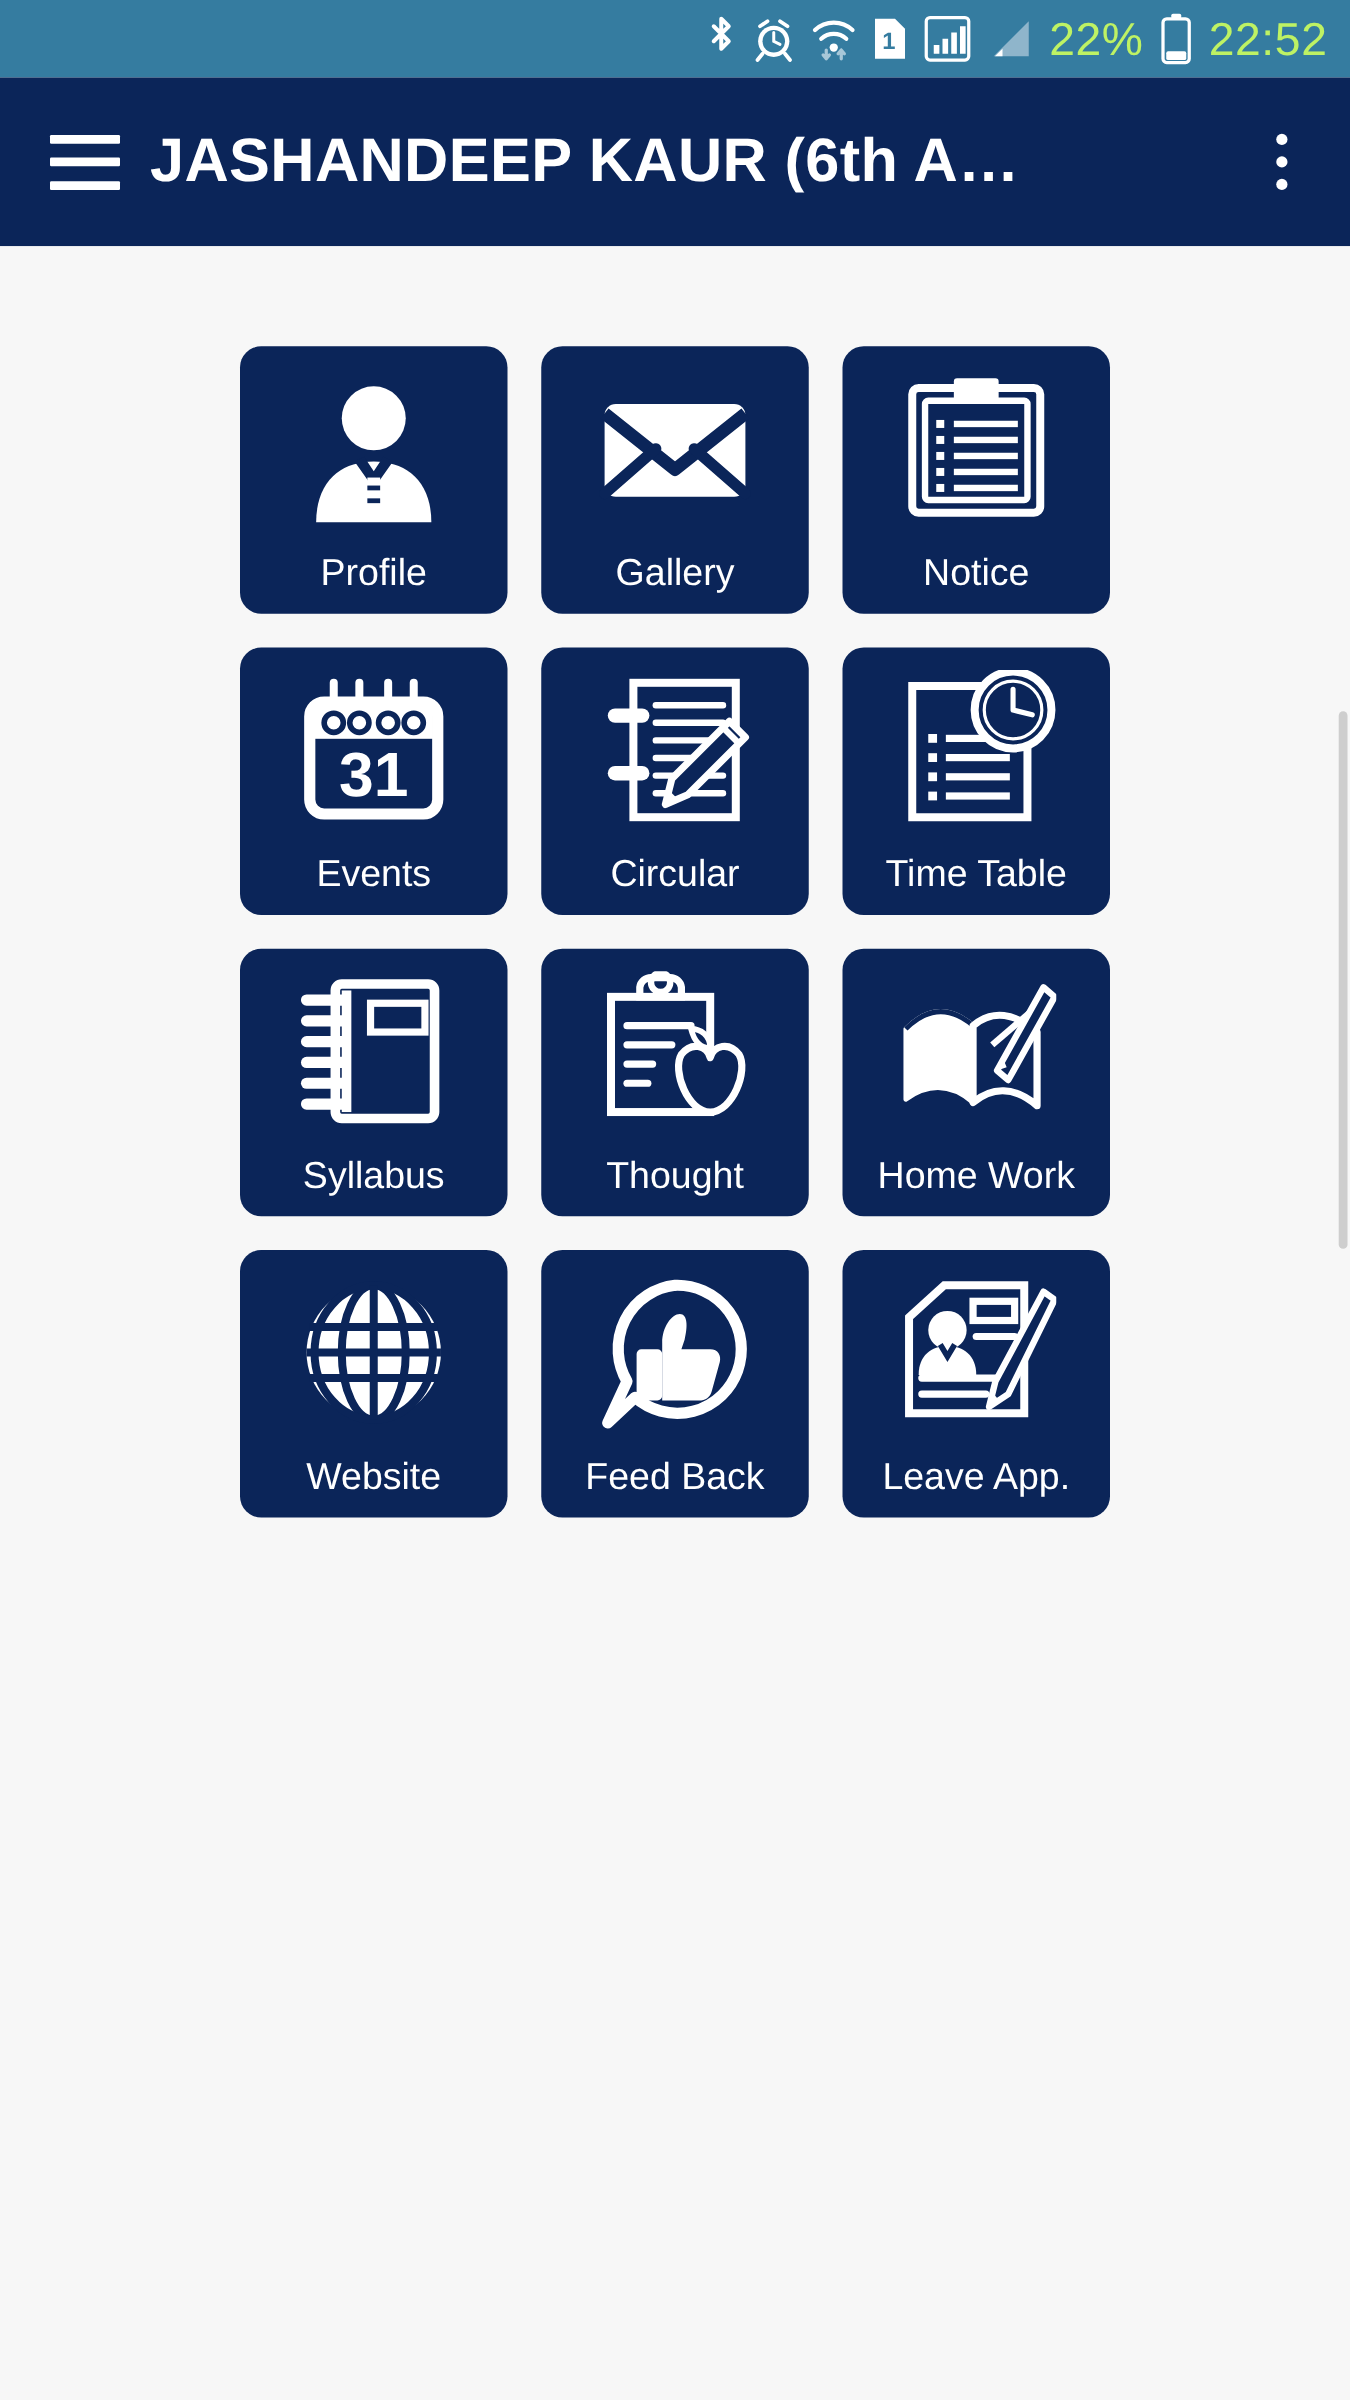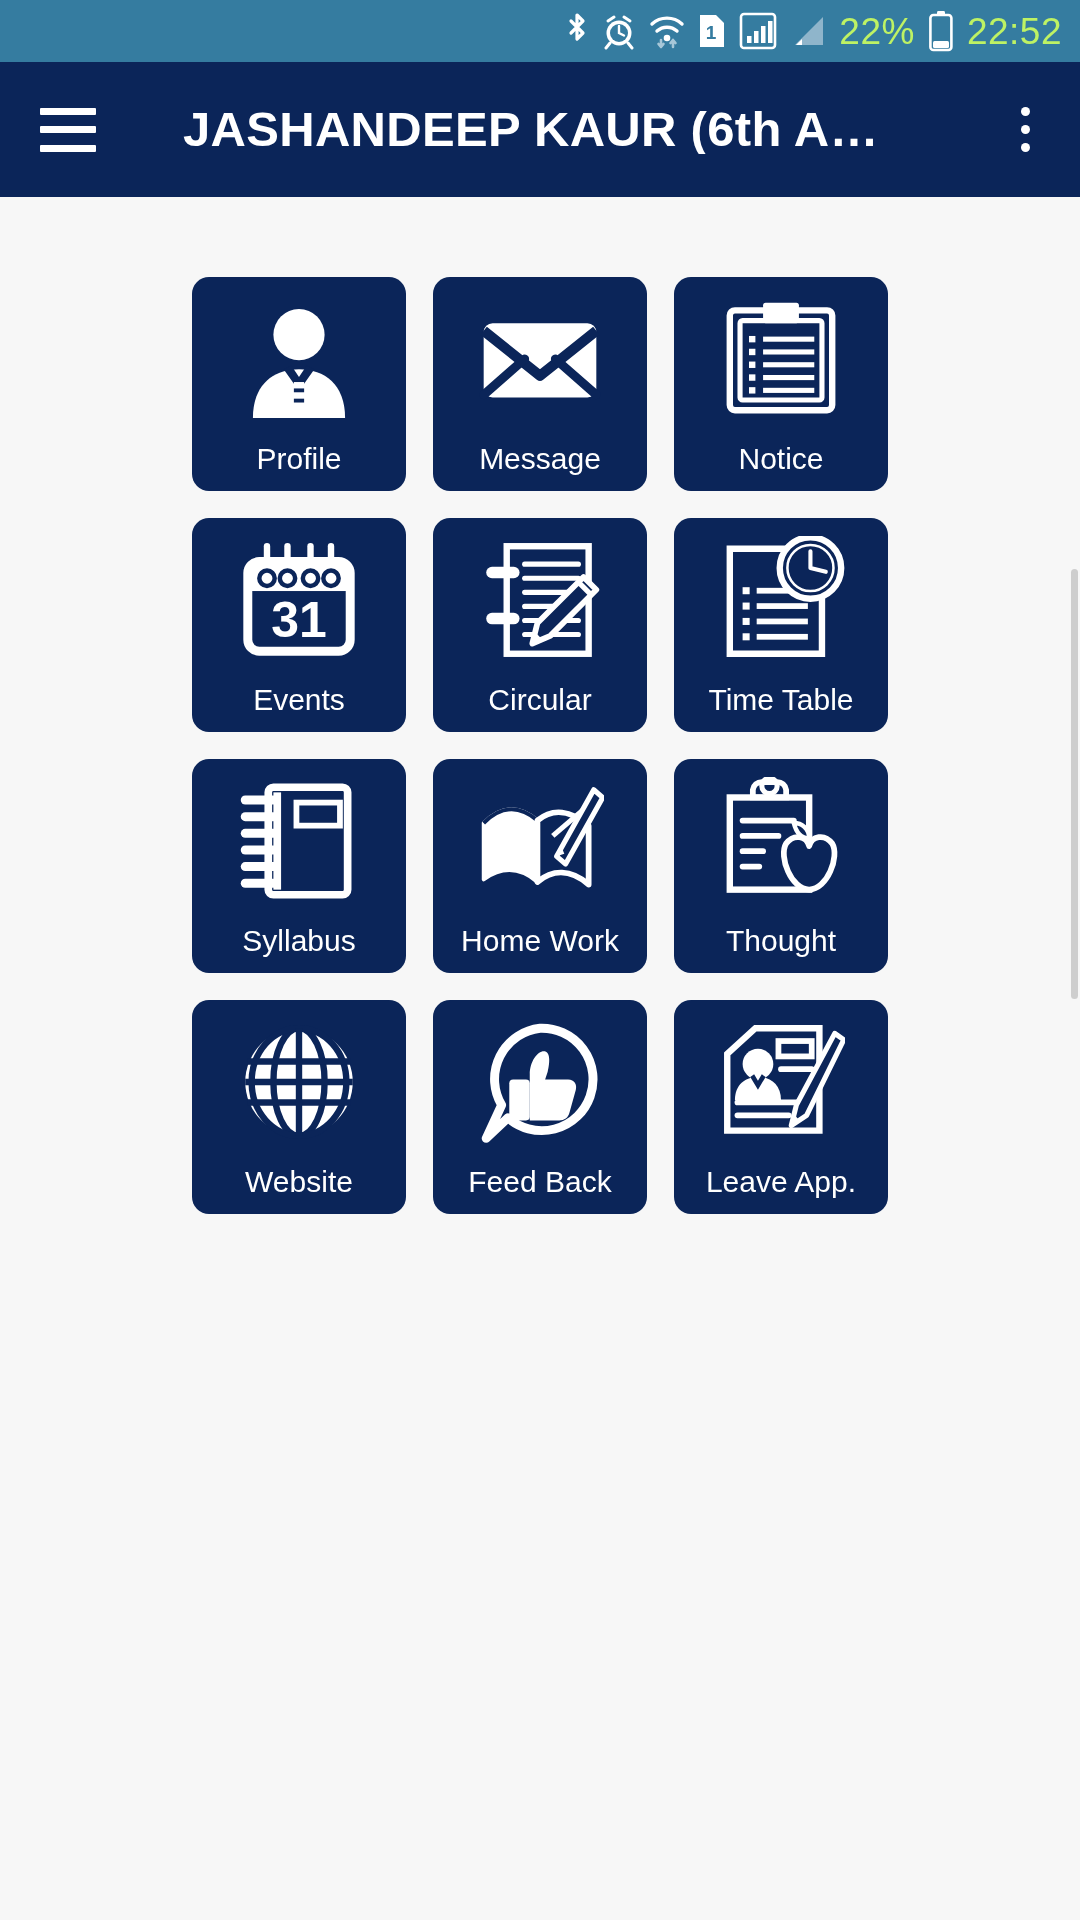--- a/index.html
+++ b/index.html
@@ -39,21 +39,21 @@
     display:flex; flex-direction:column; justify-content:space-between;
     cursor:pointer; flex:0 0 auto;
   }
   .hamburger span{ display:block; height:7px; width:100%; background:#fff; border-radius:1px; }
   .app-title{
     flex:1 1 auto;
     color:#ffffff;
     font-size:49px;
     font-weight:bold;
     letter-spacing:0.3px;
-    margin-left:87px;
+    margin-left:24px;
     white-space:nowrap;
     overflow:hidden;
     line-height:1;
   }
   .overflow-menu{
     width:58px; height:68px; flex:0 0 auto;
     display:flex; flex-direction:column; align-items:center; justify-content:center;
     gap:9px; cursor:pointer;
   }
   .overflow-menu i{ display:block; width:9px; height:9px; border-radius:50%; background:#fff; }
@@ -213,21 +213,21 @@
     </div>
 
     <div class="tile">
       <div class="tile-icon">
         <svg viewBox="0 0 100 100">
           <rect x="6" y="22" width="88" height="58" rx="7" fill="#fff"></rect>
           <path d="M6 28 L50 63 L94 28" fill="none" stroke="#0b2559" stroke-width="8" stroke-linejoin="round"></path>
           <path d="M6 78 L38 50 M94 78 L62 50" stroke="#0b2559" stroke-width="7" fill="none" stroke-linecap="round"></path>
         </svg>
       </div>
-      <div class="tile-label">Message</div>
+      <div class="tile-label">Gallery</div>
     </div>
 
     <div class="tile">
       <div class="tile-icon">
         <svg viewBox="0 0 100 100">
           <rect x="10" y="12" width="80" height="78" rx="4" fill="none" stroke="#fff" stroke-width="5"></rect>
           <rect x="18" y="20" width="64" height="62" rx="2" fill="none" stroke="#fff" stroke-width="4"></rect>
           <rect x="36" y="6" width="28" height="16" rx="2" fill="#fff"></rect>
           <g fill="#fff">
             <rect x="25" y="32" width="5" height="5"></rect>
@@ -332,48 +332,48 @@
           </g>
           <rect x="48" y="20" width="34" height="18" fill="none" stroke="#fff" stroke-width="4.5"></rect>
         </svg>
       </div>
       <div class="tile-label">Syllabus</div>
     </div>
 
     <div class="tile">
       <div class="tile-icon">
         <svg viewBox="0 0 100 100">
-          <path d="M6 36 C20 22 34 22 48 34 L48 82 C34 70 20 70 6 80 Z" fill="#fff" stroke="#fff" stroke-width="3" stroke-linejoin="round"></path>
-          <path d="M6 36 C20 22 34 22 48 34" fill="none" stroke="#0b2559" stroke-width="3"></path>
-          <path d="M48 34 C60 24 74 26 88 38 L88 84 C74 72 60 72 48 82 Z" fill="#0b2559" stroke="#fff" stroke-width="4.5" stroke-linejoin="round"></path>
-          <path d="M60 46 L88 22" stroke="#fff" stroke-width="4" fill="none"></path>
-          <path d="M63 62 L92 10 L99 16 L70 68 Z" fill="#0b2559" stroke="#fff" stroke-width="4" stroke-linejoin="round"></path>
-          <path d="M63 62 L69 60 L67 55 Z" fill="#fff"></path>
-        </svg>
-      </div>
-      <div class="tile-label">Home Work</div>
-    </div>
-
-    <div class="tile">
-      <div class="tile-icon">
-        <svg viewBox="0 0 100 100">
           <rect x="10" y="16" width="62" height="72" fill="none" stroke="#fff" stroke-width="5"></rect>
           <path d="M28 16 L28 10 A7 7 0 0 1 35 4 L47 4 A7 7 0 0 1 54 10 L54 16 Z" fill="none" stroke="#fff" stroke-width="4.5"></path>
           <circle cx="41" cy="7" r="6" fill="none" stroke="#fff" stroke-width="4"></circle>
           <g stroke="#fff" stroke-width="4.5" stroke-linecap="round">
             <path d="M20 34 L60 34"></path>
               <path d="M20 46 L48 46"></path>
               <path d="M20 58 L36 58"></path>
               <path d="M20 70 L33 70"></path>
           </g>
           <path d="M54 52 C60 44 70 46 72 54 C74 46 84 44 90 52 C96 62 86 88 72 88 C58 88 48 62 54 52 Z" fill="#0b2559" stroke="#fff" stroke-width="4.5" stroke-linejoin="round"></path>
           <path d="M72 48 C72 40 66 36 60 36 C62 44 66 48 72 48 Z" fill="#0b2559" stroke="#fff" stroke-width="3.5"></path>
         </svg>
       </div>
       <div class="tile-label">Thought</div>
+    </div>
+
+    <div class="tile">
+      <div class="tile-icon">
+        <svg viewBox="0 0 100 100">
+          <path d="M6 36 C20 22 34 22 48 34 L48 82 C34 70 20 70 6 80 Z" fill="#fff" stroke="#fff" stroke-width="3" stroke-linejoin="round"></path>
+          <path d="M6 36 C20 22 34 22 48 34" fill="none" stroke="#0b2559" stroke-width="3"></path>
+          <path d="M48 34 C60 24 74 26 88 38 L88 84 C74 72 60 72 48 82 Z" fill="#0b2559" stroke="#fff" stroke-width="4.5" stroke-linejoin="round"></path>
+          <path d="M60 46 L88 22" stroke="#fff" stroke-width="4" fill="none"></path>
+          <path d="M63 62 L92 10 L99 16 L70 68 Z" fill="#0b2559" stroke="#fff" stroke-width="4" stroke-linejoin="round"></path>
+          <path d="M63 62 L69 60 L67 55 Z" fill="#fff"></path>
+        </svg>
+      </div>
+      <div class="tile-label">Home Work</div>
     </div>
 
 
     <div class="tile">
       <div class="tile-icon">
         <svg viewBox="0 0 100 100">
           <circle cx="50" cy="50" r="42" fill="#fff"></circle>
           <g fill="none" stroke="#0b2559" stroke-width="5">
             <ellipse cx="50" cy="50" rx="20" ry="42"></ellipse>
             <ellipse cx="50" cy="50" rx="37" ry="42"></ellipse>

